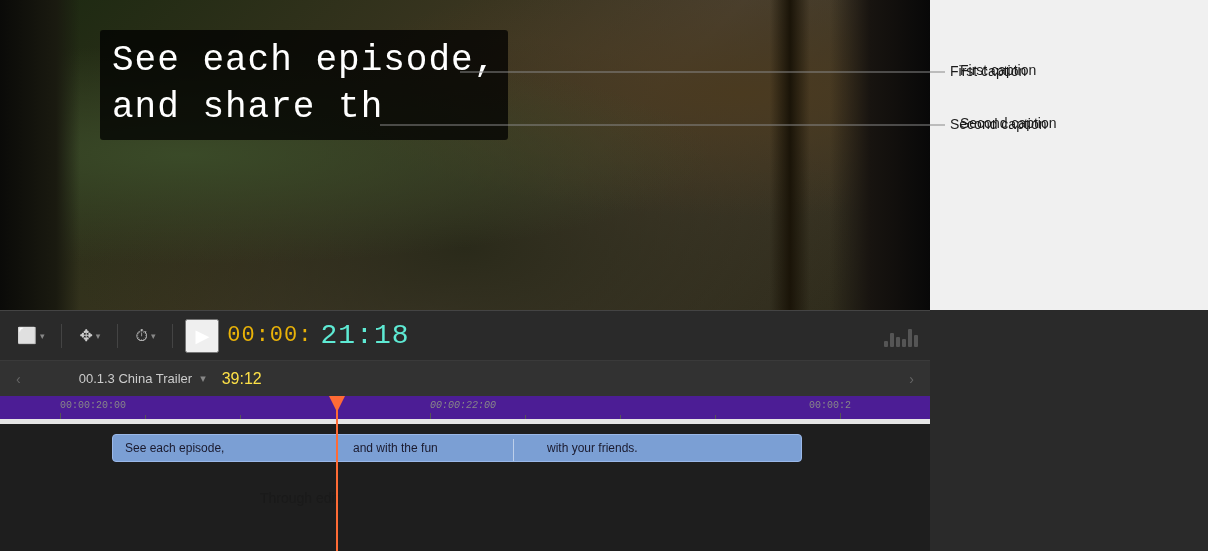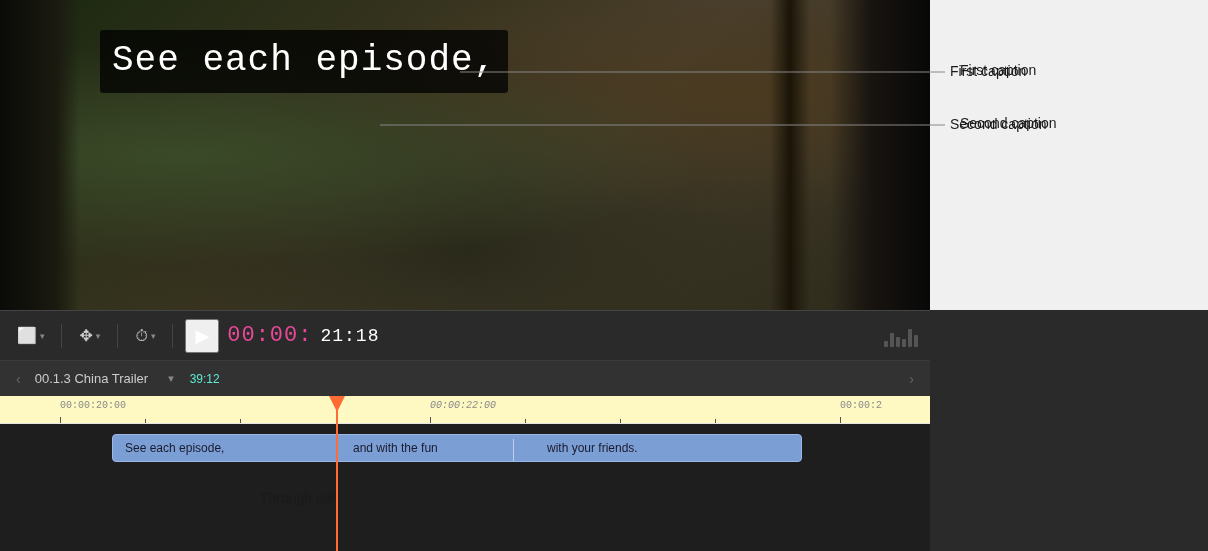--- a/index.html
+++ b/index.html
@@ -134,29 +134,29 @@
     }
 
     .play-btn {
       color: #ffffff;
       font-size: 18px;
       cursor: pointer;
       padding: 4px 8px;
     }
 
     .timecode {
-      color: #ec4899;
+      color: #eab308;
       font-family: 'SF Mono', 'Courier New', monospace;
       font-size: 22px;
       letter-spacing: 1px;
     }
     .timecode-active {
-      color: #ffffff;
+      color: #5eead4;
       font-family: 'SF Mono', 'Courier New', monospace;
-      font-size: 18px;
+      font-size: 28px;
       letter-spacing: 1px;
     }
 
     .toolbar-right {
       margin-left: auto;
       display: flex;
       align-items: center;
       gap: 6px;
     }
 
@@ -192,26 +192,27 @@
       font-size: 14px;
       cursor: pointer;
       padding: 2px 6px;
     }
 
     .clip-name {
       color: #cccccc;
       font-size: 13px;
       display: flex;
       align-items: center;
-      gap: 20px;
+      gap: 8px;
+      margin-left: 44px;
     }
 
     .clip-duration {
-      color: #5eead4;
-      font-size: 12px;
+      color: #fde047;
+      font-size: 16px;
       margin-left: 8px;
     }
 
     
     .timeline {
       position: absolute;
       top: 396px;
       left: 0;
       width: 930px;
       height: 155px;
@@ -219,22 +220,22 @@
       overflow: hidden;
     }
 
     
     .ruler {
       position: absolute;
       top: 0;
       left: 0;
       width: 100%;
       height: 28px;
-      background: #fef9c3;
-      border-bottom: 1px solid #e5e5e5;
+      background: #4c1d95;
+      border-bottom: 5px solid #e5e5e5;
       display: flex;
       align-items: center;
     }
 
     .ruler-mark {
       position: absolute;
       top: 4px;
       font-family: 'SF Mono', 'Courier New', monospace;
       font-size: 10px;
       color: #888888;
@@ -352,20 +353,21 @@
 <body>
 
 <div class="video-area">
   <div class="video-bg"></div>
   <div class="tree-left"></div>
   <div class="tree-right"></div>
   <div class="tree-mid"></div>
 
   <div class="caption-overlay">
     <div class="caption-text">See each episode,</div>
+    <div class="caption-text">and share th</div>
   </div>
 </div>
 
 <div class="annotation-area"></div>
 
 <svg class="annotations-svg">
 
   <line x1="460" y1="72" x2="945" y2="72" stroke="#888" stroke-width="1"></line>
   <text x="950" y="76" font-family="-apple-system, BlinkMacSystemFont, Helvetica Neue, Arial, sans-serif" font-size="14" fill="#1a1a1a">First caption</text>
 
@@ -426,21 +428,21 @@
   <span class="nav-arrow" style="margin-left:auto;">›</span>
 </div>
 
 <div class="timeline">
 
   <div class="ruler">
     <span class="ruler-mark" style="left: 60px;">00:00:20:00</span>
     <div class="ruler-tick" style="left: 60px;"></div>
     <span class="ruler-mark" style="left: 430px; font-style: italic;">00:00:22:00</span>
     <div class="ruler-tick" style="left: 430px;"></div>
-    <span class="ruler-mark" style="left: 840px;">00:00:2</span>
+    <span class="ruler-mark" style="left: 809px;">00:00:2</span>
     <div class="ruler-tick" style="left: 840px;"></div>
 
     <div class="ruler-tick" style="left: 145px; height: 4px;"></div>
     <div class="ruler-tick" style="left: 240px; height: 4px;"></div>
     <div class="ruler-tick" style="left: 525px; height: 4px;"></div>
     <div class="ruler-tick" style="left: 620px; height: 4px;"></div>
     <div class="ruler-tick" style="left: 715px; height: 4px;"></div>
   </div>
 
   <div class="caption-track">

